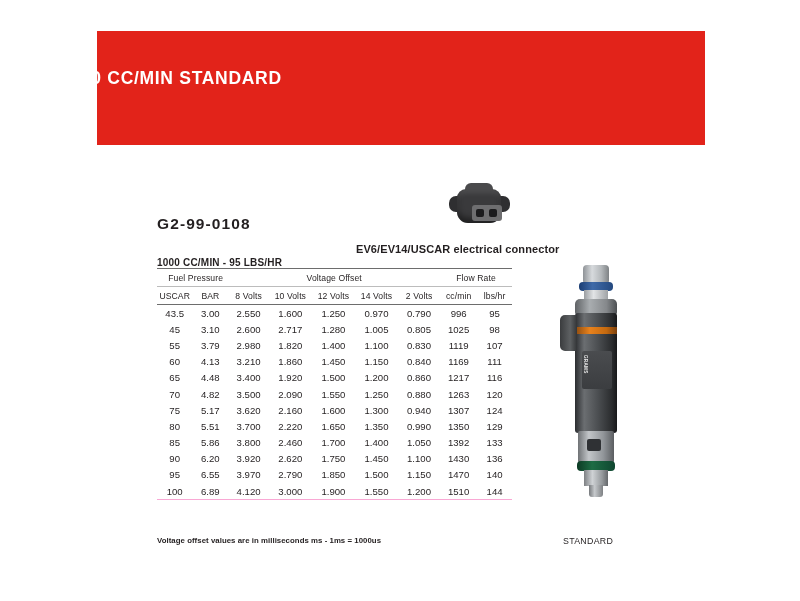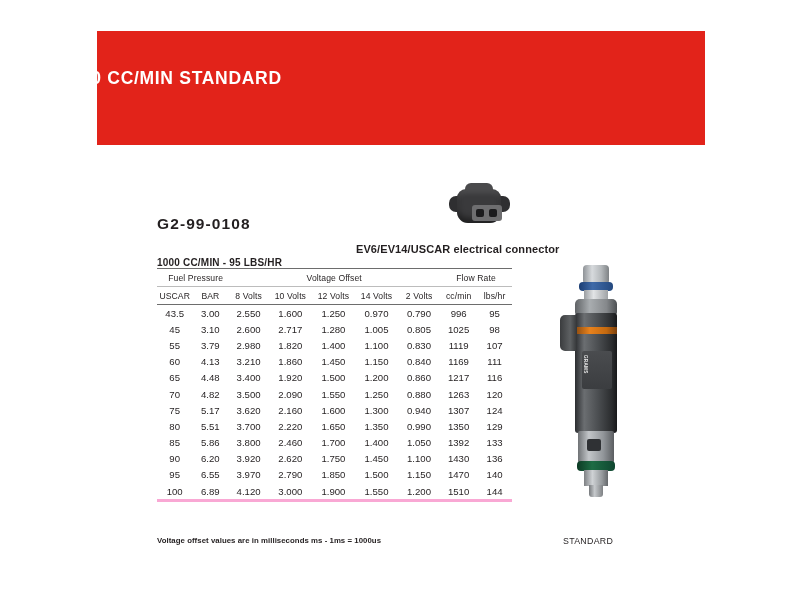--- a/index.html
+++ b/index.html
@@ -173,21 +173,21 @@
     vertical-align: middle;
     border-bottom: 1px solid #6d6d6d;
     letter-spacing: 0.1px;
   }
   .data-row td {
     height: 16.2px;
     vertical-align: middle;
     font-size: 9.6px;
   }
   .data-row:last-child td {
-    border-bottom: 3px solid #f9a8d4;
+    border-bottom: 1px solid #f9a8d4;
   }
   .col-psid  { width: 36px; }
   .col-bar   { width: 38px; }
   .col-v8    { width: 44px; }
   .col-v10   { width: 46px; }
   .col-v12   { width: 46px; }
   .col-v14   { width: 46px; }
   .col-v16   { width: 46px; }
   .col-ccmin { width: 40px; }
   .col-lbshr { width: 38px; }

